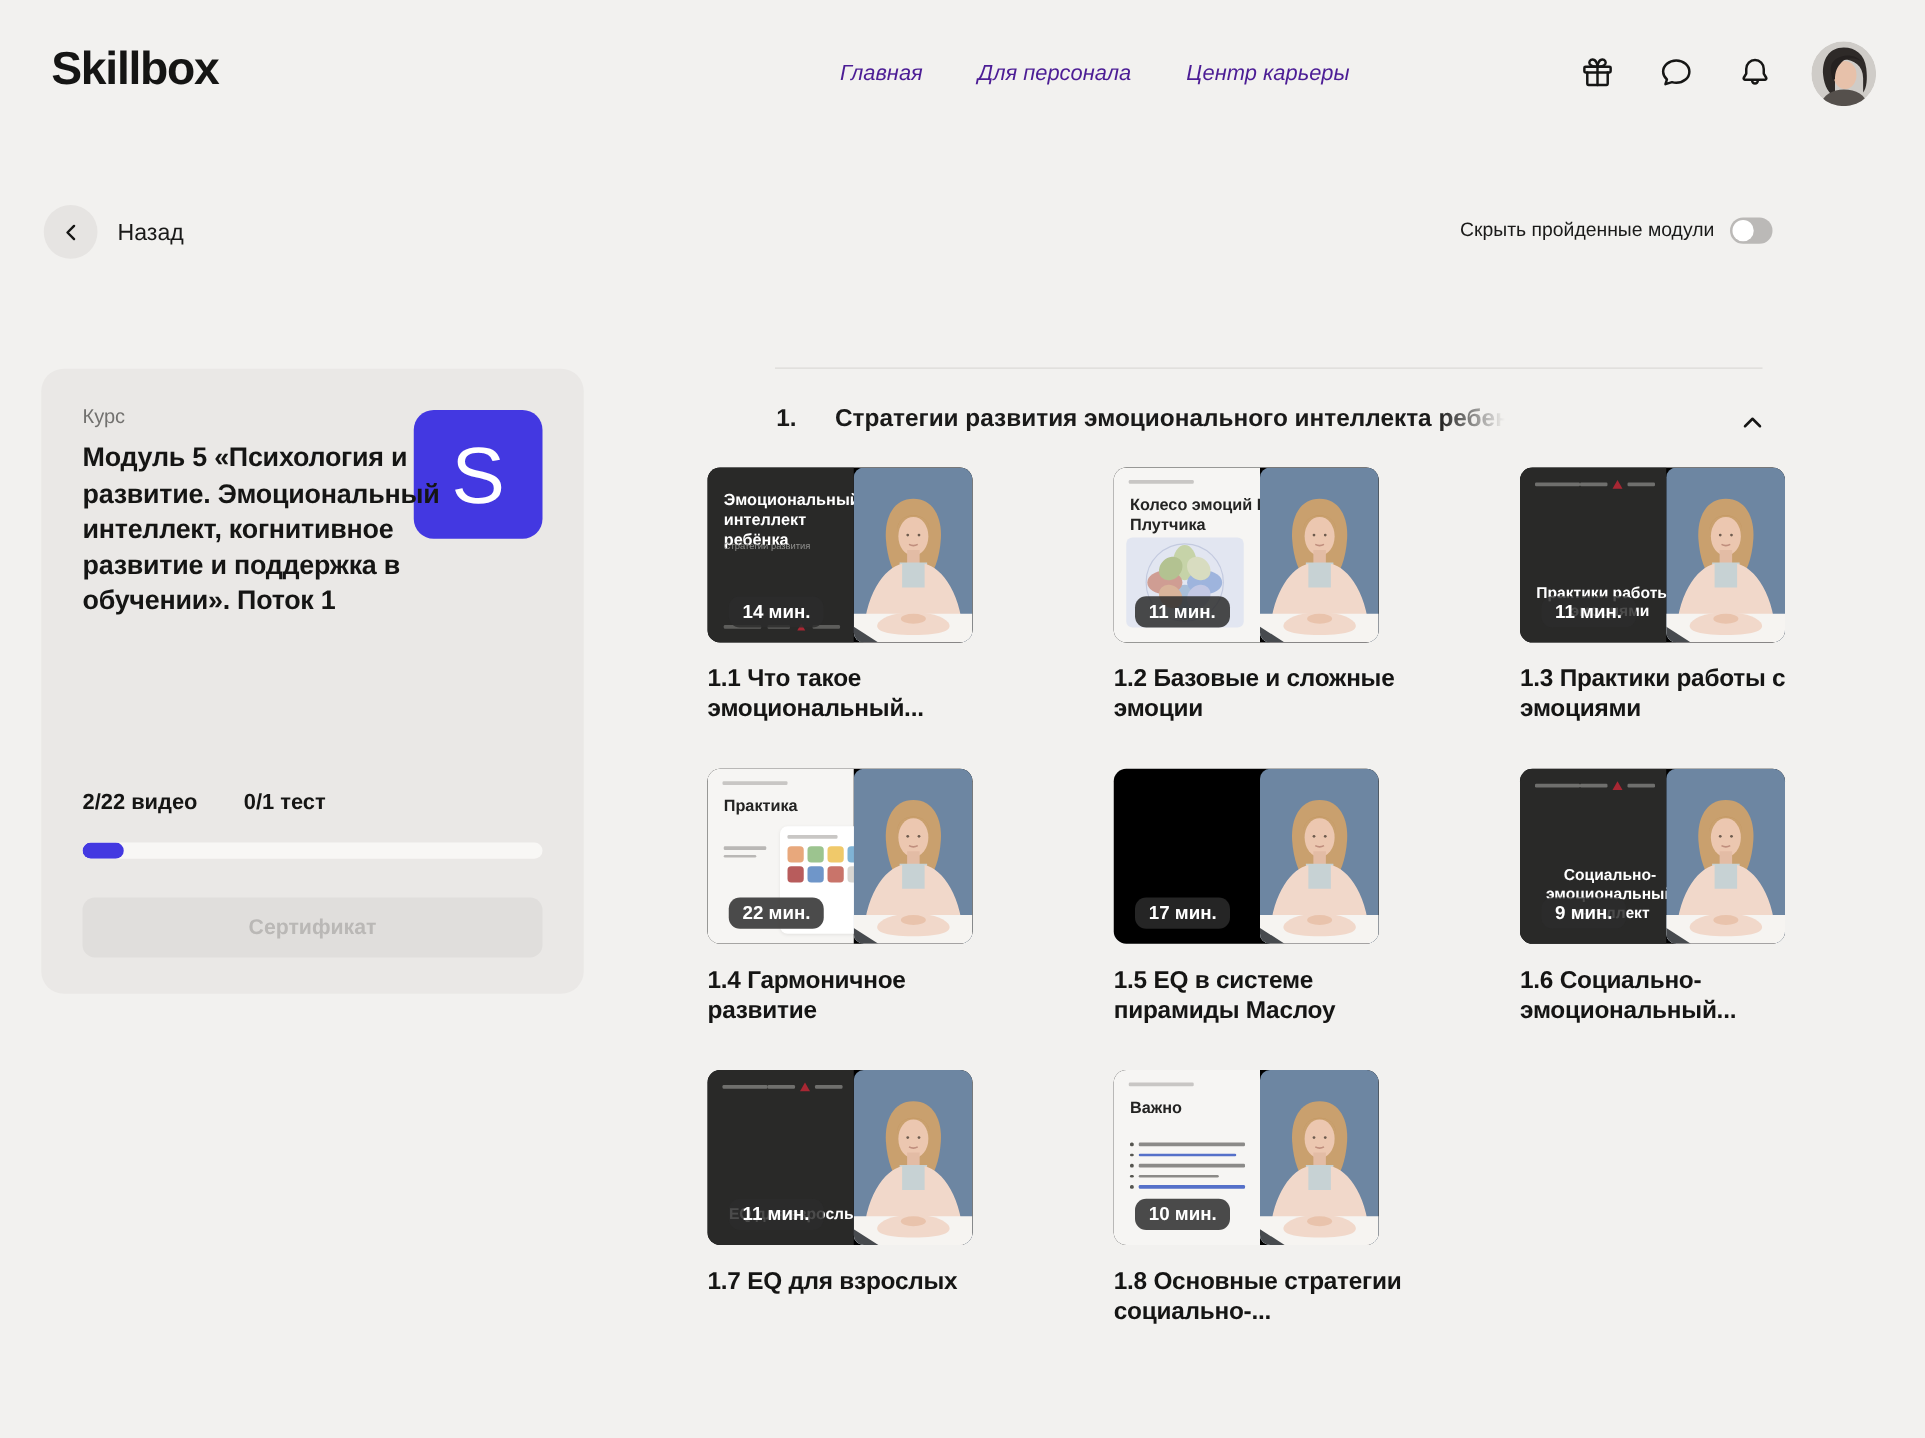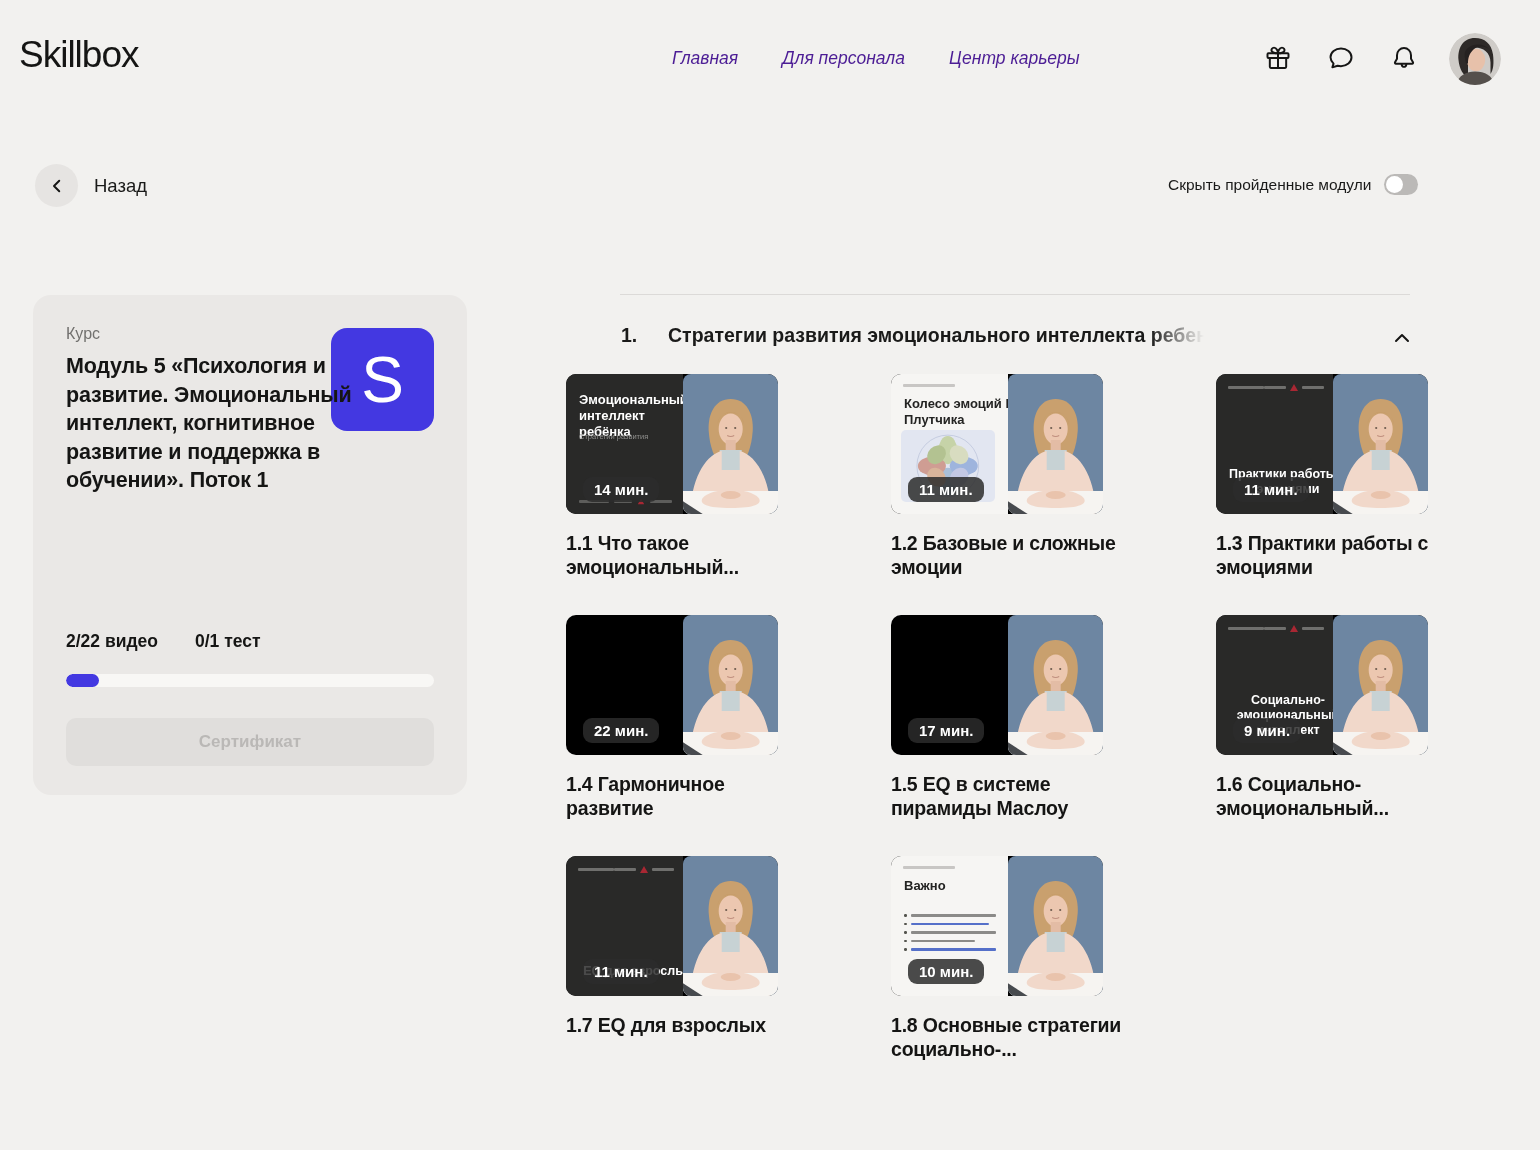--- a/index.html
+++ b/index.html
@@ -6,22 +6,22 @@
   html,body { width:1540px; height:1150px; }
   body {
     position:relative;
     background:#f2f1ef;
     font-family:"Liberation Sans", sans-serif;
     color:#1a1a19;
     overflow:hidden;
   }
   
   .logo {
-    position:absolute; left:19px; top:34px;
-    font-size:37px; font-weight:400; letter-spacing:-1px; color:#151514;
+    position:absolute; left:41px; top:34px;
+    font-size:37px; font-weight:700; letter-spacing:-1px; color:#151514;
   }
   .nav { position:absolute; left:672px; top:48px; display:flex; gap:44px; }
   .nav a { font-size:17.5px; color:#4c1d95; text-decoration:none; white-space:nowrap;font-style:italic; }
   .header-icons { position:absolute; left:1264px; top:44px; display:flex; gap:35px; align-items:center; }
   .icon-btn { width:28px; height:28px; color:#161615; cursor:pointer; }
   .icon-btn svg { width:28px; height:28px; display:block; }
   .avatar { position:absolute; left:1449px; top:33px; width:52px; height:52px; border-radius:50%; overflow:hidden; cursor:pointer; }
   .avatar svg { width:52px; height:52px; display:block; }
 
   
@@ -323,20 +323,46 @@
         </svg>
 
       </div>
       <div class="badge"><span>11 мин.</span></div>
     </div>
     <div class="card-title">1.3 Практики работы с эмоциями</div>
   </div>
 
   <div class="card">
     <div class="thumb slide-light title-light graphic-cards">
+      <div class="slide">
+        <div class="slide-head">
+          <span class="tbar hb1"></span>
+
+        </div>
+        <div class="slide-title">Практика</div>
+
+        <div class="graphic g-cards">
+          <div class="cap"></div>
+          <div class="sq-grid">
+            <span class="sq" style="background:#e8a87c"></span>
+              <span class="sq" style="background:#9cc48f"></span>
+              <span class="sq" style="background:#f0c96a"></span>
+              <span class="sq" style="background:#7fb3d5"></span>
+            <span class="sq" style="background:#b85c5c"></span>
+              <span class="sq" style="background:#6f96c9"></span>
+              <span class="sq" style="background:#c9746a"></span>
+              <span class="sq" style="background:#d8d6d2"></span>
+          </div>
+        </div>
+        <div class="graphic side-lines">
+          <i style="width:34px"></i>
+            <i style="width:26px"></i>
+        </div>
+
+      </div>
       <div class="video">
         <svg class="helper p-medium" viewBox="0 0 112 140" preserveAspectRatio="xMidYMid slice">
           <rect width="112" height="140" fill="#6d86a2"></rect>
           <path d="M56 25 C40 25 33 40 34 57 C35 73 40 85 45 89 L67 89 C72 85 77 73 78 57 C79 40 72 25 56 25 Z" fill="#c9a06e"></path>
           <ellipse cx="56" cy="55" rx="12" ry="15.5" fill="#ecc7b0"></ellipse>
           <path d="M43 51 C42 34 70 34 69 51 C69 43 64 38.5 56 38.5 C48 38.5 43 43 43 51 Z" fill="#c2945e"></path>
           <rect x="51" y="66" width="10" height="12" fill="#e3bca5"></rect>
           <rect x="45" y="76" width="22" height="44" fill="#c7d2d4"></rect>
           <path d="M16 140 C16 102 33 80 47 77 L47 96 L65 96 L65 77 C79 80 96 102 96 140 Z" fill="#f1d8ca"></path>
           <rect x="0" y="117" width="112" height="23" fill="#f6f4f1"></rect>

